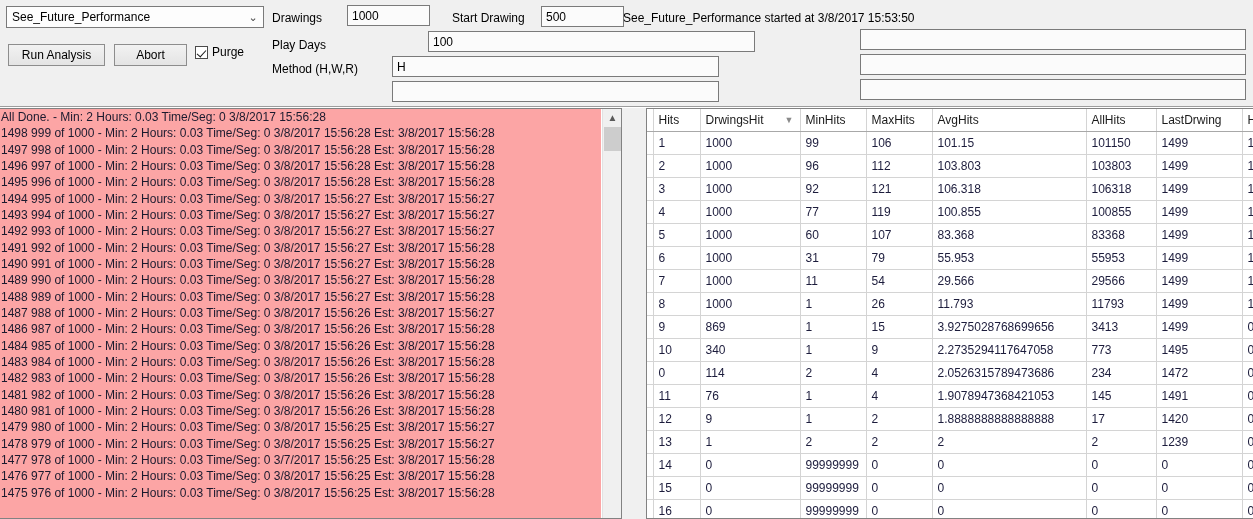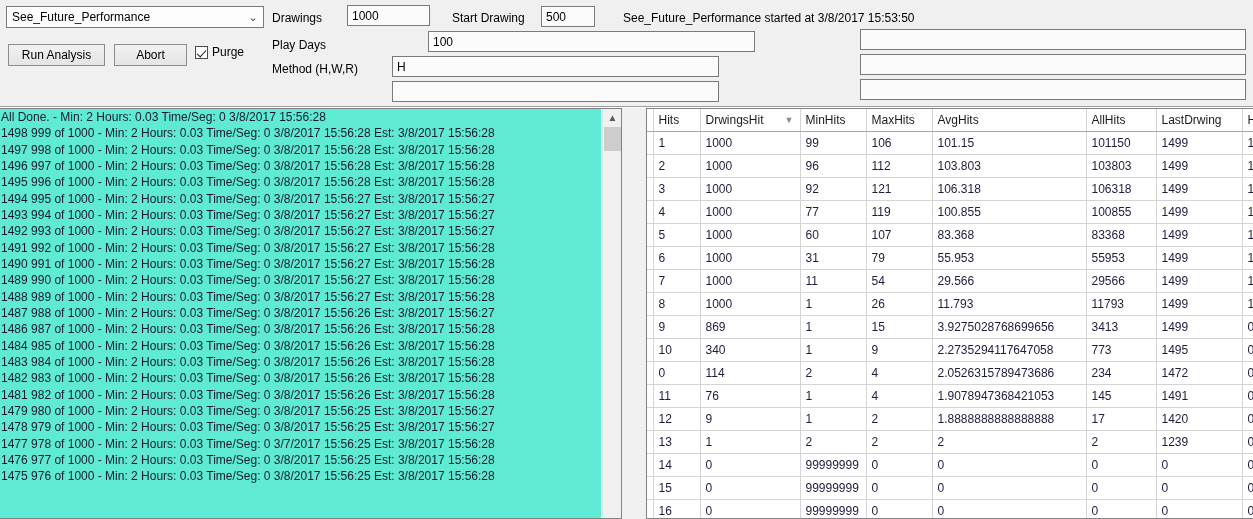--- a/index.html
+++ b/index.html
@@ -51,21 +51,21 @@
   #lbl-start    { left: 452px; top: 11px; }
   #lbl-playdays { left: 272px; top: 38px; }
   #lbl-method   { left: 272px; top: 62px; }
 
   .tb {
     position: absolute; background: #fbfbfb; border: 1px solid #7a7a7a;
     font-family: "Liberation Sans", sans-serif; font-size: 12px; color: #000;
     padding: 0 0 0 4px; line-height: 19px; height: 21px; outline: none;
   }
   #tb-drawings { left: 347px; top: 5px;  width: 83px; }
-  #tb-start    { left: 541px; top: 6px;  width: 54px; }
+  #tb-start    { left: 541px; top: 6px;  width: 83px; }
   #tb-playdays { left: 392px; top: 31px; width: 327px; margin-left: 36px; }
   #tb-method   { left: 392px; top: 56px; width: 327px; }
   #tb-extra1   { left: 392px; top: 81px; width: 327px; }
 
   #tb-r1 { left: 860px; top: 29px; width: 386px; }
   #tb-r2 { left: 860px; top: 54px; width: 386px; }
   #tb-r3 { left: 860px; top: 79px; width: 386px; }
 
   #status-line { position: absolute; left: 623px; top: 11px; font-size: 12px; white-space: nowrap; }
 
@@ -73,21 +73,21 @@
   .hr-top { position: absolute; left: 0; top: 106px; width: 1253px; height: 2px;
             border-top: 1px solid #9d9d9d; background: #fff; }
 
   
   .logpanel {
     position: absolute; left: 0; top: 108px; width: 622px; height: 411px;
     background: #fff; border: 1px solid #828282; border-left: none; overflow: hidden;
   }
   .logviewport {
     position: absolute; left: 0; top: 0; right: 20px; bottom: 0;
-    overflow: hidden; background: #5eead4;
+    overflow: hidden; background: #fca5a5;
   }
   .logline {
     height: 16.33px; line-height: 16.33px; white-space: nowrap;
     font-family: "Liberation Sans", sans-serif; font-size: 12px;
     color: #1a1a2e; padding-left: 1px;
   }
   .logscroll {
     position: absolute; right: 0; top: 0; width: 19px; bottom: 0;
     background: #f0f0f0; border-left: 1px solid #e2e2e2;
   }
@@ -198,20 +198,21 @@
         <div class="logline">1491  992 of 1000 - Min: 2 Hours: 0.03 Time/Seg: 0 3/8/2017 15:56:27 Est: 3/8/2017 15:56:28</div>
         <div class="logline">1490  991 of 1000 - Min: 2 Hours: 0.03 Time/Seg: 0 3/8/2017 15:56:27 Est: 3/8/2017 15:56:28</div>
         <div class="logline">1489  990 of 1000 - Min: 2 Hours: 0.03 Time/Seg: 0 3/8/2017 15:56:27 Est: 3/8/2017 15:56:28</div>
         <div class="logline">1488  989 of 1000 - Min: 2 Hours: 0.03 Time/Seg: 0 3/8/2017 15:56:27 Est: 3/8/2017 15:56:28</div>
         <div class="logline">1487  988 of 1000 - Min: 2 Hours: 0.03 Time/Seg: 0 3/8/2017 15:56:26 Est: 3/8/2017 15:56:27</div>
         <div class="logline">1486  987 of 1000 - Min: 2 Hours: 0.03 Time/Seg: 0 3/8/2017 15:56:26 Est: 3/8/2017 15:56:28</div>
         <div class="logline">1484  985 of 1000 - Min: 2 Hours: 0.03 Time/Seg: 0 3/8/2017 15:56:26 Est: 3/8/2017 15:56:28</div>
         <div class="logline">1483  984 of 1000 - Min: 2 Hours: 0.03 Time/Seg: 0 3/8/2017 15:56:26 Est: 3/8/2017 15:56:28</div>
         <div class="logline">1482  983 of 1000 - Min: 2 Hours: 0.03 Time/Seg: 0 3/8/2017 15:56:26 Est: 3/8/2017 15:56:28</div>
         <div class="logline">1481  982 of 1000 - Min: 2 Hours: 0.03 Time/Seg: 0 3/8/2017 15:56:26 Est: 3/8/2017 15:56:28</div>
+        <div class="logline">1480  981 of 1000 - Min: 2 Hours: 0.03 Time/Seg: 0 3/8/2017 15:56:26 Est: 3/8/2017 15:56:28</div>
         <div class="logline">1479  980 of 1000 - Min: 2 Hours: 0.03 Time/Seg: 0 3/8/2017 15:56:25 Est: 3/8/2017 15:56:27</div>
         <div class="logline">1478  979 of 1000 - Min: 2 Hours: 0.03 Time/Seg: 0 3/8/2017 15:56:25 Est: 3/8/2017 15:56:27</div>
         <div class="logline">1477  978 of 1000 - Min: 2 Hours: 0.03 Time/Seg: 0 3/7/2017 15:56:25 Est: 3/8/2017 15:56:28</div>
         <div class="logline">1476  977 of 1000 - Min: 2 Hours: 0.03 Time/Seg: 0 3/8/2017 15:56:25 Est: 3/8/2017 15:56:28</div>
         <div class="logline">1475  976 of 1000 - Min: 2 Hours: 0.03 Time/Seg: 0 3/8/2017 15:56:25 Est: 3/8/2017 15:56:28</div>
       </div>
     <div class="logscroll">
       <div class="sb-arrow-up">▲</div>
       <div class="sb-thumb"></div>
     </div>

